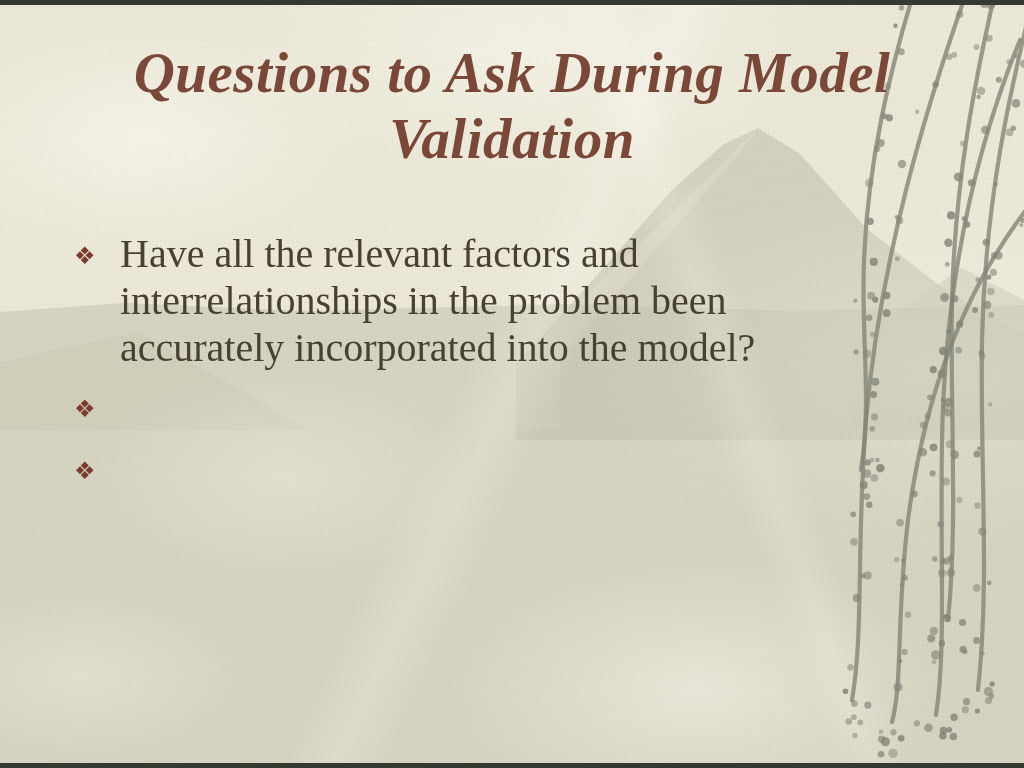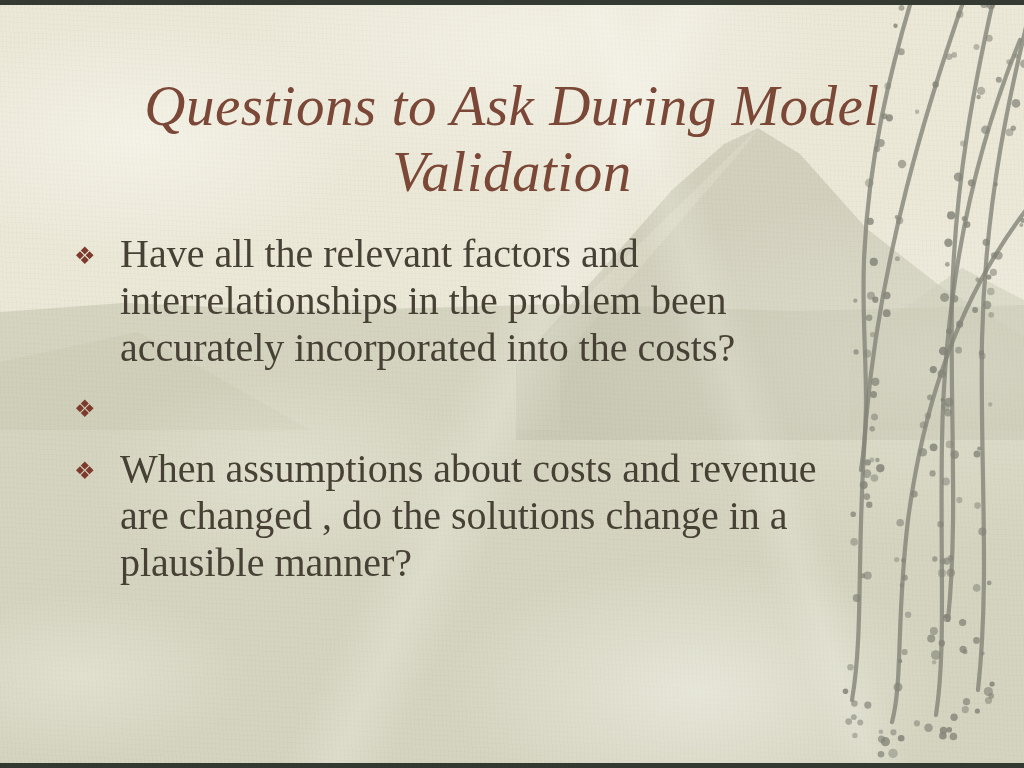--- a/index.html
+++ b/index.html
@@ -31,22 +31,22 @@
   }
   .branches{position:absolute;inset:0;z-index:4;}
   .branch{fill:none;stroke:var(--c-branch,#838378);stroke-width:4.2;stroke-opacity:0.8;stroke-linecap:round;}
   .content{position:absolute;inset:0;z-index:5;}
   .edge-bar{position:absolute;left:0;right:0;height:5px;background:var(--c-edge,#343931);z-index:6;}
   .edge-top{top:0;}
   .edge-bottom{bottom:0;}
 
   
   .slide-title{
-    position:absolute;top:73px;left:28px;right:28px;margin:0;
-    text-align:center;font-style:italic;font-weight:normal;
+    position:absolute;top:40px;left:28px;right:28px;margin:0;
+    text-align:center;font-style:italic;font-weight:bold;
     font-size:57px;line-height:66px;letter-spacing:0.5px;
     color:var(--c-title_text,#7b4737);white-space:pre-line;
   }
   .bullet-list{position:absolute;top:230px;left:74px;width:886px;}
   .bullet-item{display:flex;align-items:flex-start;margin-bottom:12px;}
   .bullet-icon{
     flex:none;width:46px;padding-top:3px;
     font-family:"DejaVu Sans",sans-serif;font-size:24px;line-height:47px;
     color:var(--c-bullet_marker,#7c3b2c);
   }
@@ -255,29 +255,26 @@
 
   <div class="content">
     <h1 class="slide-title">Questions to Ask During Model
 Validation</h1>
 
     <div class="bullet-list">
       <div class="bullet-item">
         <span class="bullet-icon">❖</span>
         <span class="bullet-text">Have all the relevant factors and
 interrelationships in the problem been
-accurately incorporated into the costs?</span>
+accurately incorporated into the model?</span>
       </div>
       <div class="bullet-item">
         <span class="bullet-icon">❖</span>
       </div>
       <div class="bullet-item">
         <span class="bullet-icon">❖</span>
-        <span class="bullet-text">When assumptions about costs and revenue
-are changed , do the solutions change in a
-plausible manner?</span>
       </div>
     </div>
   </div>
 
   <div class="edge-bar edge-top"></div>
   <div class="edge-bar edge-bottom"></div>
 </div>
 
 </body></html>

